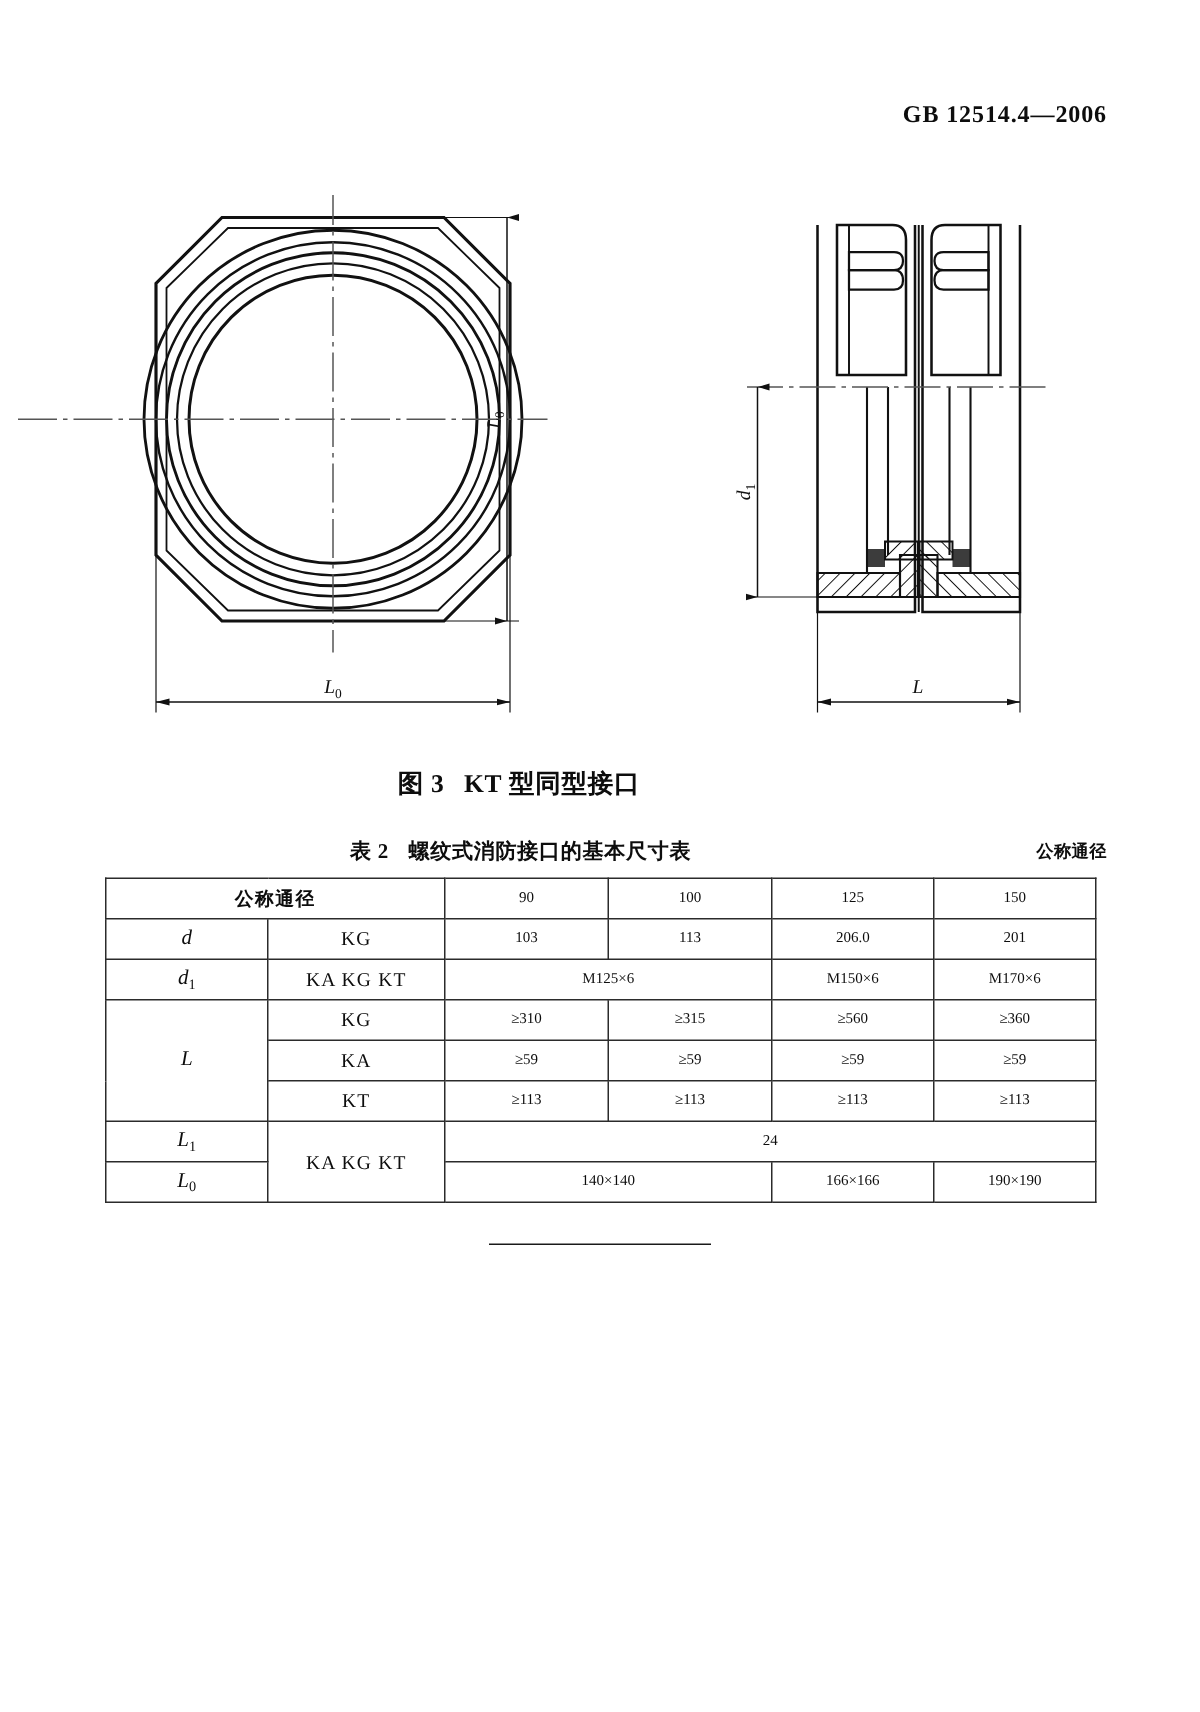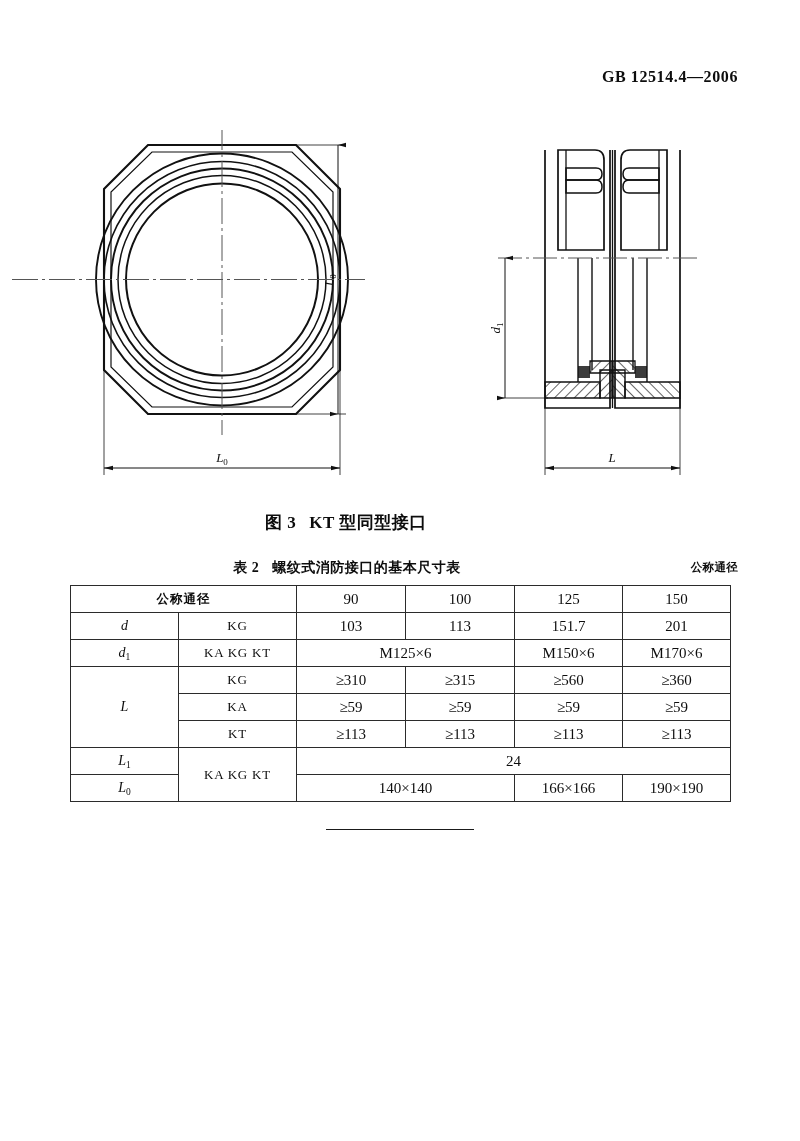--- a/index.html
+++ b/index.html
@@ -104,21 +104,21 @@
     letter-spacing: 1px;
   }
   .dim-table .lbl-ital {
     font-style: italic;
     font-size: 14px;
   }
   .dim-table .lbl-code {
     font-size: 13px;
     letter-spacing: 0.8px;
   }
-  .dim-table .val { font-size: 15px; }
+  .dim-table .val { font-size: 10px; }
   .dim-table sub {
     font-size: 0.68em;
     vertical-align: baseline;
     position: relative;
     top: 0.32em;
     font-style: normal;
   }
 
   
   .footer-rule {
@@ -275,21 +275,21 @@
       <td class="val outer-top">100</td>
       <td class="val outer-top">125</td>
       <td class="val outer-top">150</td>
     </tr>
 
     <tr>
       <td class="lbl-ital">d</td>
       <td class="lbl-code">KG</td>
       <td class="val">103</td>
       <td class="val">113</td>
-      <td class="val">151.7</td>
+      <td class="val">206.0</td>
       <td class="val">201</td>
     </tr>
 
     <tr>
       <td class="lbl-ital">
         <span>d</span><sub>1</sub>
       </td>
       <td class="lbl-code">KA KG KT</td>
       <td class="val" colspan="2">M125×6</td>
       <td class="val">M150×6</td>

